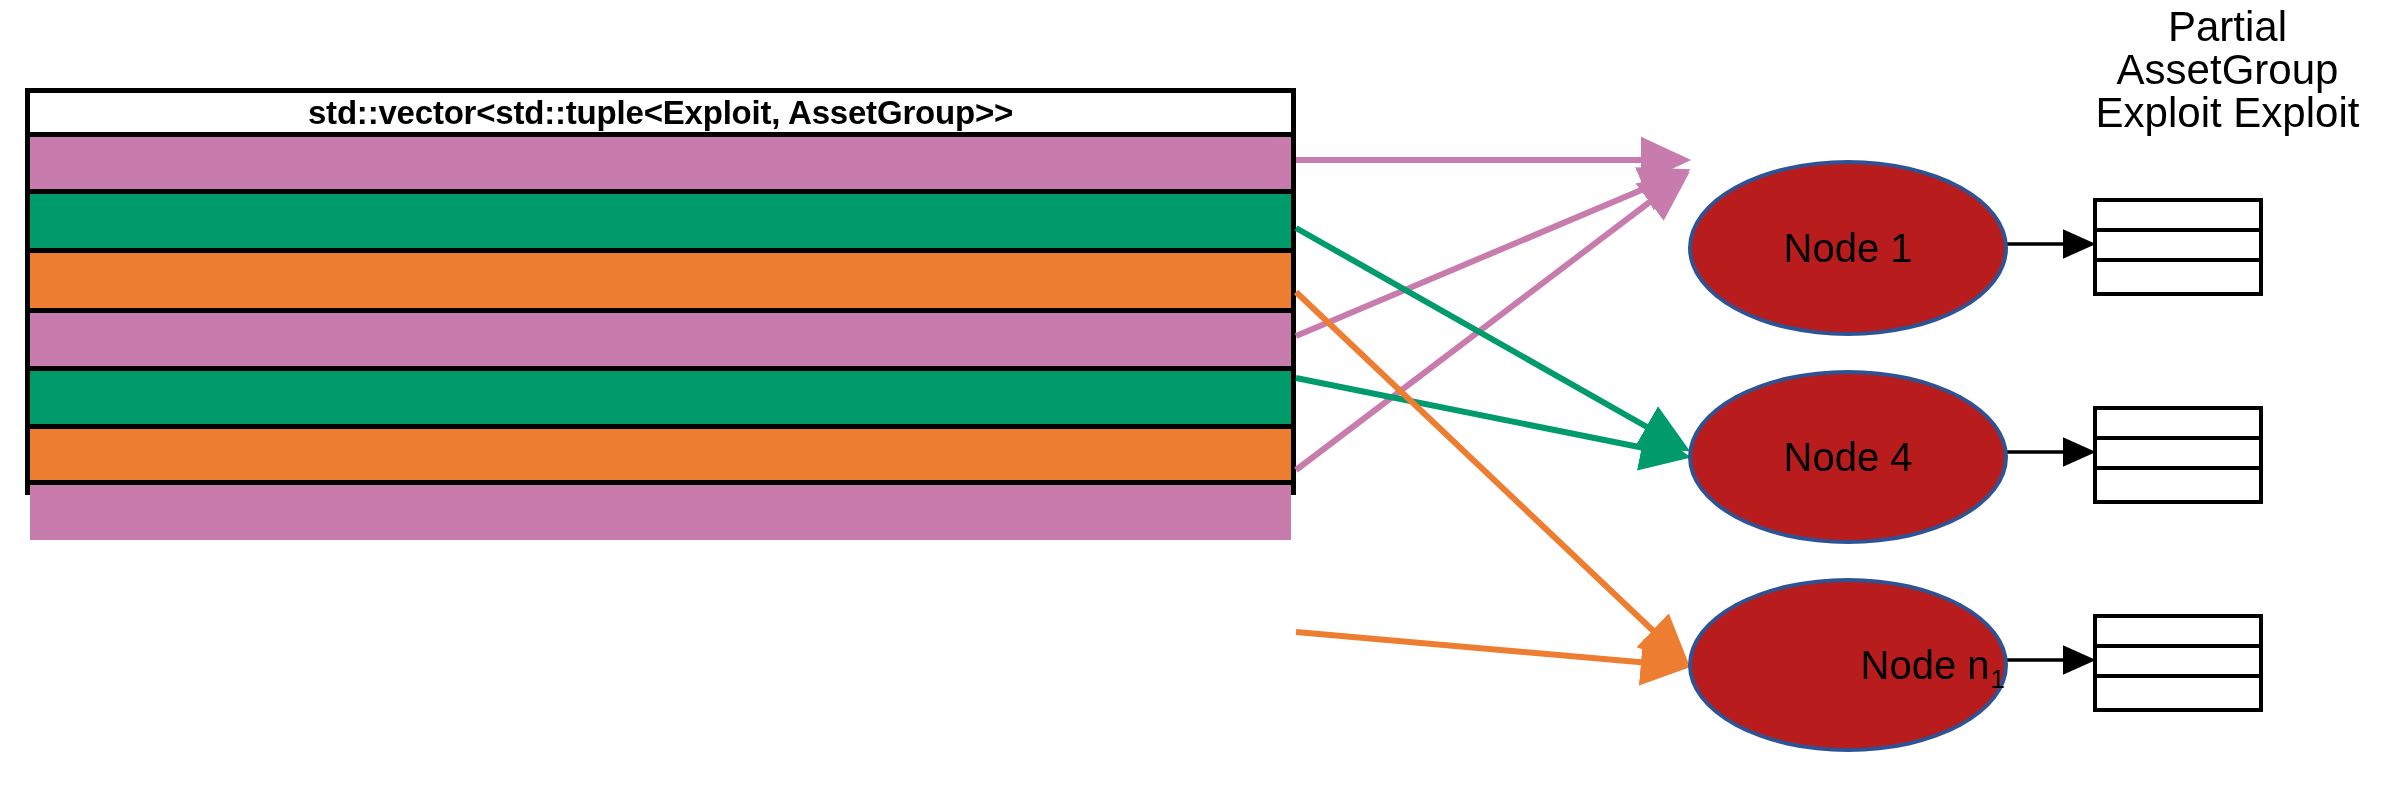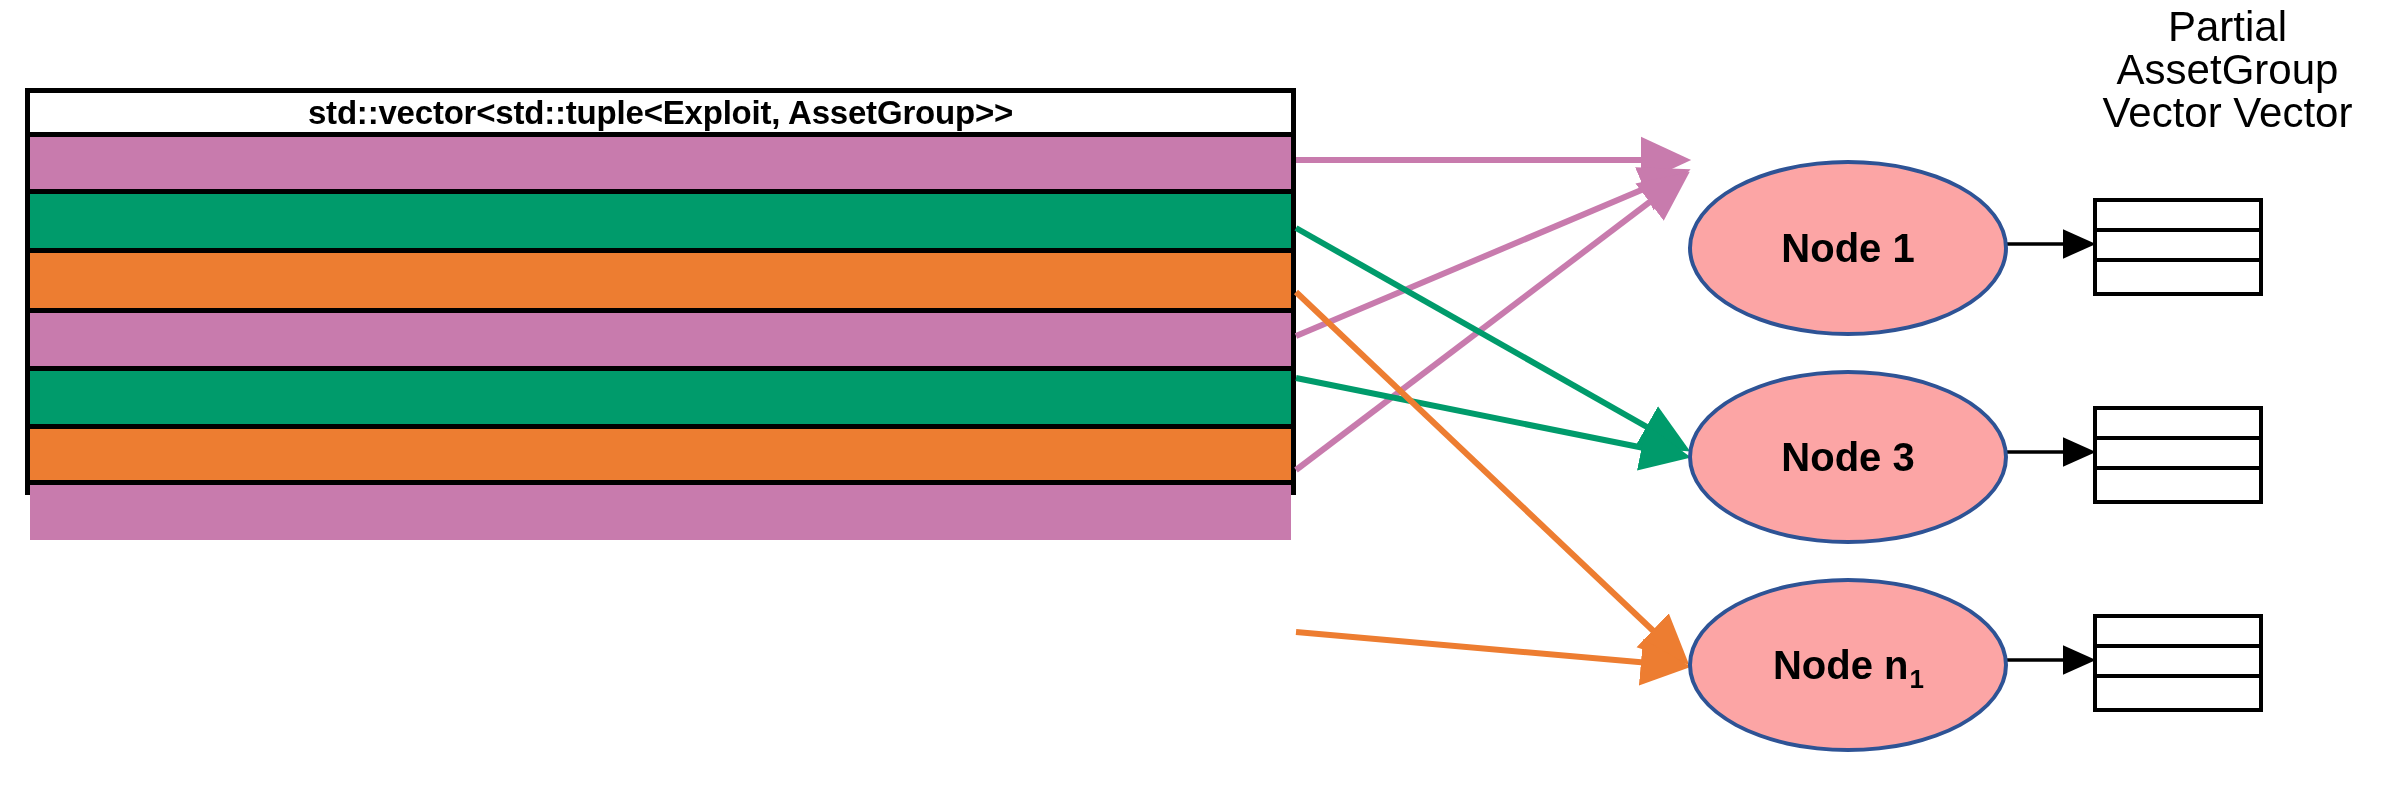--- a/index.html
+++ b/index.html
@@ -17,21 +17,21 @@
         background:#ffffff;}
   #table-header .htxt{font-size:33px;font-weight:bold;color:#000;
         letter-spacing:-0.2px;white-space:nowrap;}
 
   
   #edges{position:absolute;left:0;top:0;width:2383px;height:787px;
          pointer-events:none;}
 
   
   .node{position:absolute;border:4px solid #2E5395;border-radius:50%;
-        background:#fca5a5;display:flex;align-items:center;justify-content:center;font-weight:bold;}
+        background:#b91c1c;display:flex;align-items:center;justify-content:center;}
   .node .nlabel{font-size:40px;color:#000;white-space:nowrap;}
   .node .nlabel sub{font-size:26px;vertical-align:baseline;
         position:relative;top:9px;left:1px;}
 
   
   .pvec{position:absolute;width:170px;border:4px solid #000;box-sizing:border-box;
         background:#fff;}
   .pcell{height:30px;box-sizing:border-box;border-bottom:4px solid #000;}
   .pcell:last-child{border-bottom:none;}
 
@@ -87,31 +87,31 @@
     <line x1="1999" y1="244" x2="2091" y2="244" stroke="#000000" stroke-width="3.5" marker-end="url(#ah-black)"></line>
     <line x1="1999" y1="452" x2="2091" y2="452" stroke="#000000" stroke-width="3.5" marker-end="url(#ah-black)"></line>
     <line x1="1999" y1="660" x2="2091" y2="660" stroke="#000000" stroke-width="3.5" marker-end="url(#ah-black)"></line>
   </svg>
 
   <div class="node" id="node-1" style="left:1688px;top:160px;width:312px;height:168px;">
     <span class="nlabel">Node 1</span>
   </div>
 
   <div class="node" id="node-2" style="left:1688px;top:370px;width:312px;height:166px;">
-    <span class="nlabel">Node 3</span>
+    <span class="nlabel">Node 4</span>
   </div>
 
-  <div class="node" id="node-n1" style="left:1688px;top:578px;width:312px;height:166px;">
+  <div class="node" id="node-n1" style="left:1688px;top:578px;width:312px;height:166px;justify-content:flex-end;">
     <span class="nlabel"><span>Node n</span><sub>1</sub></span>
   </div>
 
   <div id="pav-heading">
     <div>Partial</div>
     <div>AssetGroup</div>
-    <div>Vector Vector</div>
+    <div>Exploit Exploit</div>
   </div>
 
   <div class="pvec" id="pvec-1" style="left:2093px;top:198px;">
     <div class="pcell"></div>
     <div class="pcell"></div>
     <div class="pcell"></div>
   </div>
 
   <div class="pvec" id="pvec-2" style="left:2093px;top:406px;">
     <div class="pcell"></div>

